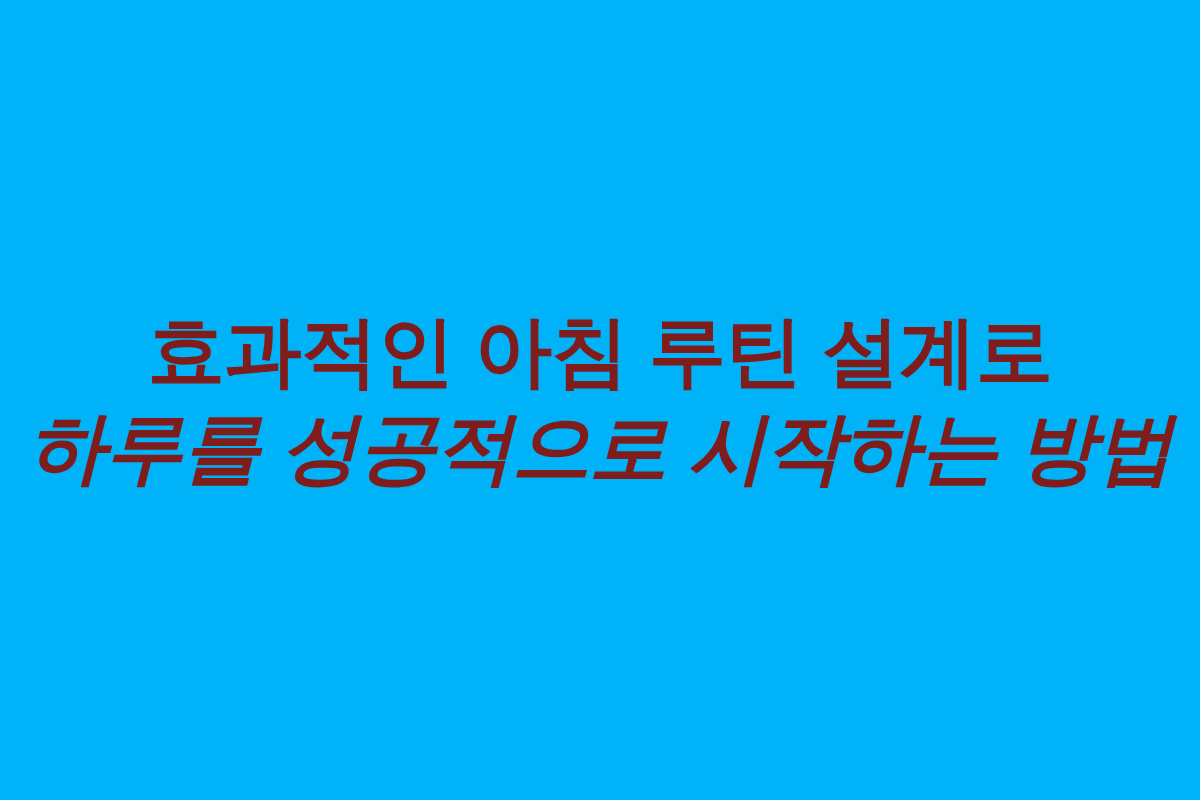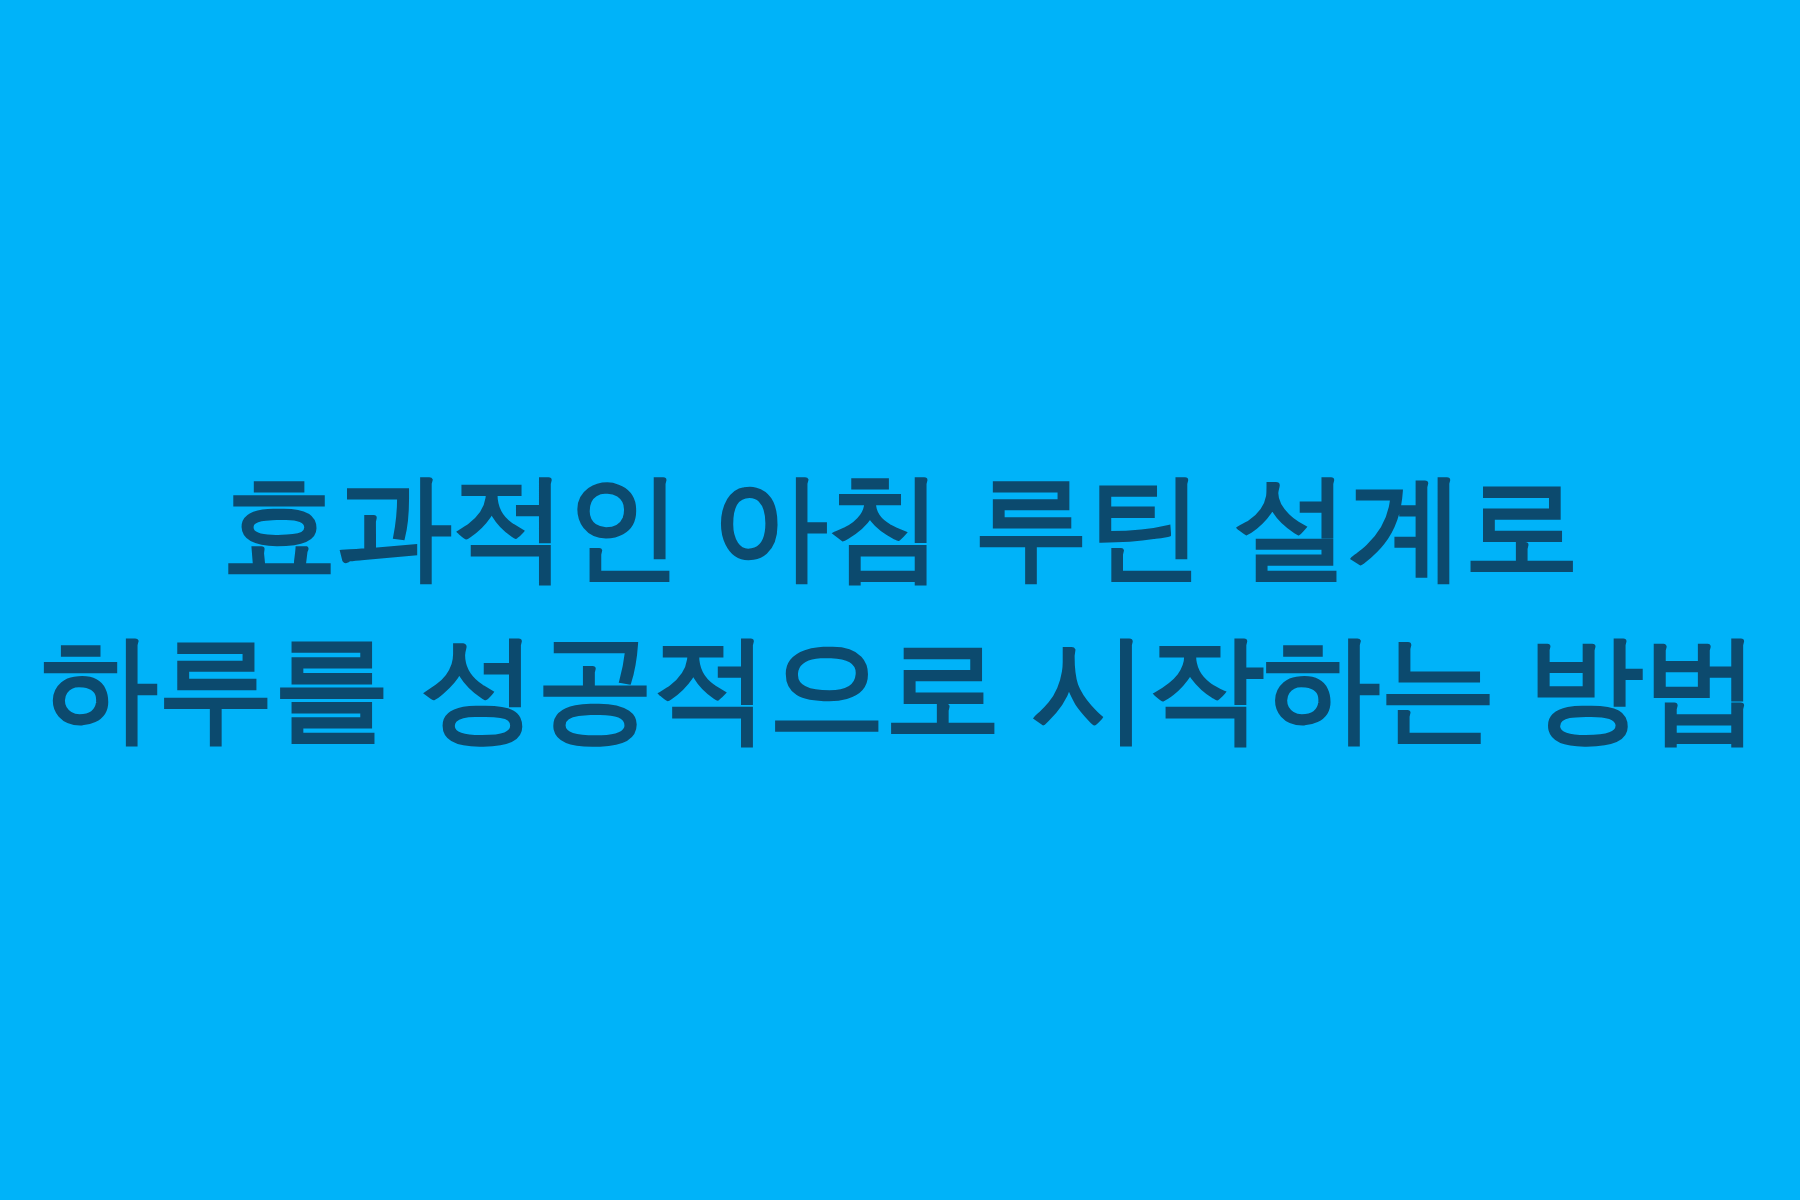--- a/index.html
+++ b/index.html
@@ -37,24 +37,23 @@
     font-weight: 700;
     letter-spacing: -0.012em;
     line-height: 1.0;
     -webkit-font-smoothing: antialiased;
   }
 
   .headline-line {
     display: block;
     white-space: nowrap;
     font-weight: 700;
-    color: #0c4a6e;
+    color: #7f1d1d;
     line-height: 1.0;
     transform-origin: center center;
-    margin-top: 10px;
   }
 
   
   .headline-line--one {
     font-size: 84px;
     letter-spacing: -0.010em;
     margin-bottom: 18px;
   }
 
   
@@ -65,17 +64,17 @@
 </style>
 </head>
 <body>
 
 <div id="poster" style="background: rgb(0, 179, 249);">
 
   <div id="headline" style="color: rgb(8, 8, 8);">
 
     <span class="headline-line headline-line--one" style="font-size: 77.3925px;">효과적인 아침 루틴 설계로</span>
 
-    <span class="headline-line headline-line--two" style="font-size: 78.085px;">하루를 성공적으로 시작하는 방법</span>
+    <span class="headline-line headline-line--two" style="font-size: 78.085px; font-style: italic;">하루를 성공적으로 시작하는 방법</span>
 
   </div>
 
 </div>
 
 </body></html>

